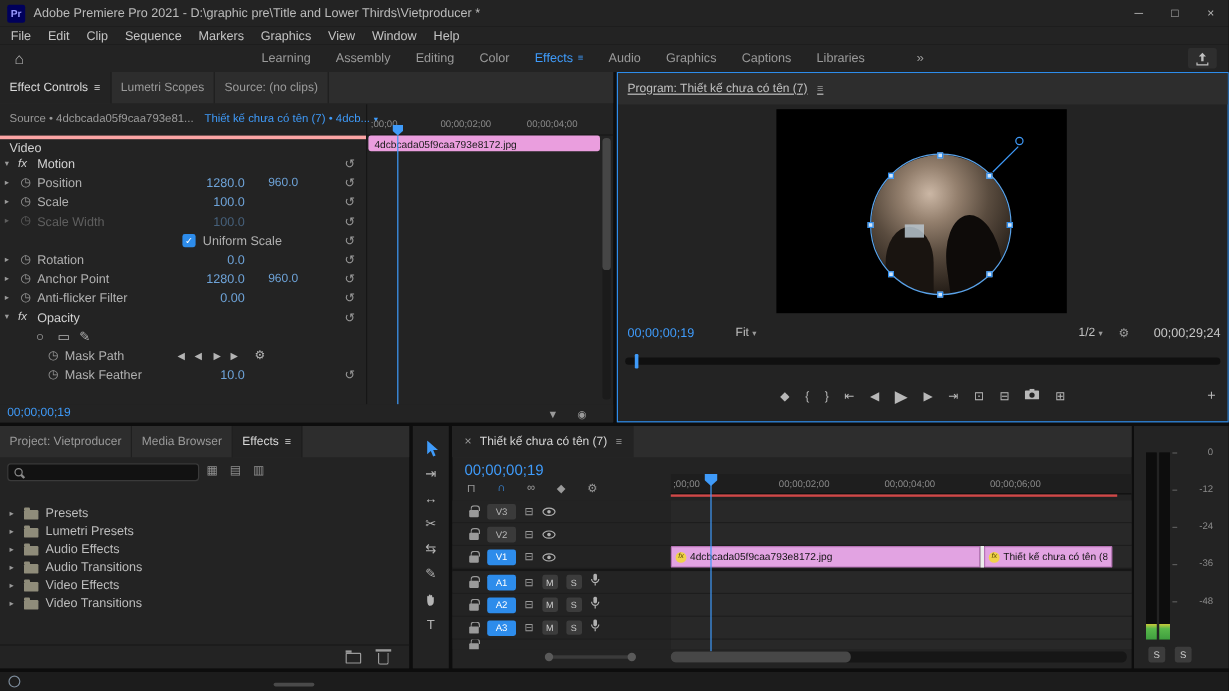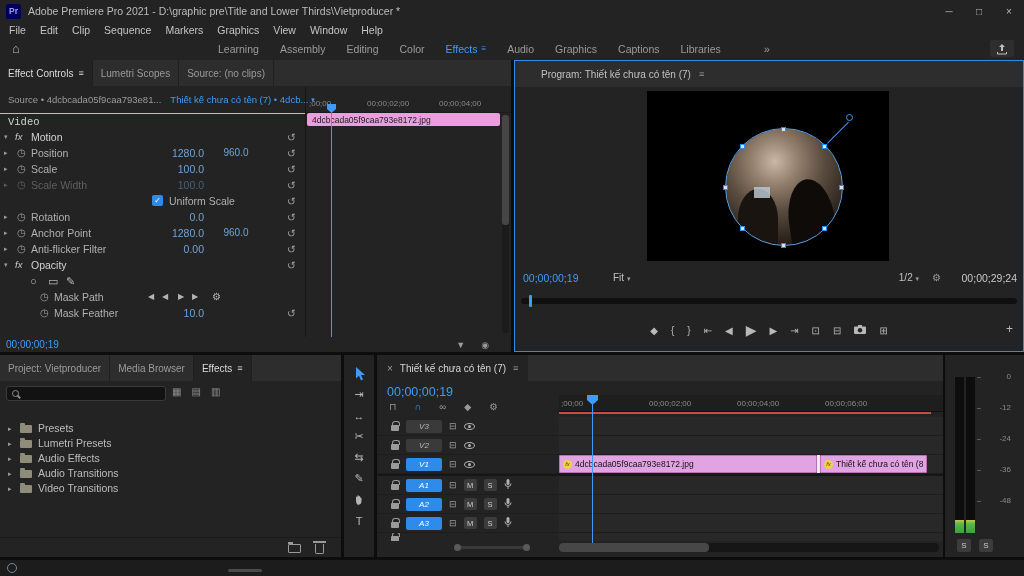--- a/index.html
+++ b/index.html
@@ -52,33 +52,33 @@
   .p-nm { left:31px; color:#b0b0b0; font-size:10.5px; }
   .p-hdr { left:8px; color:#d2d2d2; font-size:10.5px; }
   .p-v1 { left:156px; width:48px; text-align:right; color:#6ea3d8; font-size:10.5px; }
   .p-v2 { left:214px; width:44px; text-align:center; color:#6ea3d8; font-size:10px; }
   .p-rst { left:287px; font-size:10.5px; color:#9a9a9a; }
   .p-cb { left:152px; top:2px !important; width:11px; height:11px; line-height:11px !important; background:#2d8ceb; border-radius:2px; color:#fff; font-size:8px; text-align:center; }
   .p-cbl { left:169px; color:#b0b0b0; font-size:10.5px; }
   .p-shape { font-size:11px; color:#b4b4b4; }
   .mask-hl { left:26px; top:1px; width:278px; height:14px; background:#505050; border-radius:2px; position:absolute; }
   .p-nav { font-size:8px; color:#b4b4b4; }
-  .row-video { border-top:1px solid #fca5a5;font-family:Liberation Mono, monospace; }
+  .row-video { border-top:3px solid #fca5a5; }
   .ec-divider { position:absolute; top:27px; bottom:15px; left:305px; width:1px; background:#161616; }
   .ec-ph-line { position:absolute; left:331px; top:53px; height:224px; width:1px; background:#3f9bfa; }
   .ec-ph-head { position:absolute; left:327px; top:44px; width:9px; height:9px; background:#3f9bfa; clip-path:polygon(0 0,100% 0,100% 55%,50% 100%,0 55%); }
   .ec-vscroll { position:absolute; right:2px; top:55px; width:7px; height:218px; background:#1b1b1b; border-radius:3px; }
   .ec-vscroll i { display:block; width:7px; height:110px; background:#464646; border-radius:3px; }
   .ec-bottom { position:absolute; left:0; right:0; bottom:0; height:15px; display:flex; align-items:center; background:#232323; }
   .ec-tc { margin-left:6px; color:#3f9bfa; font-size:10px; }
   .ec-bot-icons { margin-left:auto; margin-right:22px; display:flex; gap:16px; color:#9a9a9a; font-size:9px; }
 
   
   #prog { position:absolute; left:514px; top:60px; width:510px; height:292px; background:#232323; border:1px solid #2d8ceb; }
-  .prog-head { height:26px; background:#2d2d2d; display:flex; align-items:center; gap:8px; padding-left:26px; font-size:10px; color:#c0c0c0; }
+  .prog-head { height:26px; background:#2d2d2d; display:flex; align-items:center; gap:8px; padding-left:8px; font-size:10px; color:#c0c0c0;text-decoration:underline; }
   .video { position:absolute; left:132px; top:30px; width:242px; height:170px; background:#000; }
   .photo { position:absolute; left:79px; top:38px; width:116px; height:116px; border-radius:50%; overflow:hidden;
            background:radial-gradient(circle at 42% 28%, #cbb7a5 0%, #937f6d 22%, #5a4c3f 46%, #241d17 78%, #140f0c 100%); }
   .sil1 { position:absolute; left:62px; top:50px; width:46px; height:70px; background:#0e0b09; border-radius:50% 50% 0 0 / 60% 60% 0 0; transform:rotate(-8deg); }
   .sil2 { position:absolute; left:12px; top:60px; width:40px; height:60px; background:#191410; border-radius:50% 50% 0 0; }
   .screen-glow { position:absolute; left:28px; top:58px; width:16px; height:11px; background:#b9c6cf; opacity:.85; }
   .mask-circle { position:absolute; left:78px; top:37px; width:118px; height:118px; border:1px solid #5aa2e8; border-radius:50%; }
   .h { position:absolute; width:5px; height:5px; background:#cfe4fa; border:1px solid #2d8ceb; }
   .feather-line { position:absolute; left:180px; top:52px; width:30px; height:1px; background:#3f9bfa; transform:rotate(-45deg); transform-origin:0 0; }
   .feather-dot { position:absolute; left:199px; top:23px; width:7px; height:7px; border:1px solid #3f9bfa; border-radius:50%; }
@@ -128,21 +128,21 @@
   .tl-tc { position:absolute; left:10px; top:30px; color:#3f9bfa; font-size:12.5px; }
   .tl-tools { position:absolute; left:12px; top:46px; display:flex; gap:18px; font-size:9.5px; color:#9a9a9a; }
   .tl-tools .on { color:#3f9bfa; }
   .tl-ruler { position:absolute; left:182px; top:40px; right:0; height:17px; background:#1e1e1e; border-bottom:1px solid #111; }
   .tl-ruler span { position:absolute; top:4px; font-size:8px; color:#8a8a8a; white-space:nowrap; }
   .tl-redbar { position:absolute; left:182px; top:57px; width:372px; height:2px; background:#cf4848; }
   .tl-tracks { position:absolute; left:0; top:62px; right:0; }
   .trk { height:19px; position:relative; border-bottom:1px solid #1d1d1d; }
   .trk .hdr { position:absolute; left:0; top:0; width:182px; height:100%; display:flex; align-items:center; gap:7px; padding-left:14px; background:#232323; }
   .trk .lane { position:absolute; left:182px; right:0; top:0; height:100%; background:#282828; }
-  .tlabel { width:36px; height:13px; border-radius:2px; background:#3a3a3a; color:#b8b8b8; font-size:8px; display:flex; align-items:center; justify-content:center; flex:none;font-style:italic; }
+  .tlabel { width:24px; height:13px; border-radius:2px; background:#3a3a3a; color:#b8b8b8; font-size:8px; display:flex; align-items:center; justify-content:center; flex:none; }
   .tlabel.on { background:#2d8ceb; color:#fff; }
   .sync { font-size:9px; color:#9a9a9a; }
   .msbox { width:13px; height:12px; border-radius:2px; background:#3c3c3c; color:#cfcfcf; font-size:7.5px; display:flex; align-items:center; justify-content:center; flex:none; }
   .lockb { width:8px; height:6px; background:#9a9a9a; border-radius:1px; position:relative; flex:none; margin-top:3px; }
   .lockb::before { content:""; position:absolute; top:-4px; left:1px; width:6px; height:4px; border:1.5px solid #9a9a9a; border-bottom:none; border-radius:3px 3px 0 0; }
   .eye { width:11px; height:7px; border:1px solid #b0b0b0; border-radius:50%; position:relative; flex:none; }
   .eye::after { content:""; position:absolute; left:3px; top:1.5px; width:3px; height:3px; background:#b0b0b0; border-radius:50%; }
   .trk-gap { height:2px; background:#161616; }
   .trk.partial { height:8px; overflow:hidden; border-bottom:none; }
   .clip { position:absolute; top:0; height:18px; background:#e2a3e2; border:1px solid #b573b5; border-radius:1px; display:flex; align-items:center; gap:3px; padding:0 3px; overflow:hidden; }
@@ -440,20 +440,25 @@
         <span class="tlab">Audio Effects</span>
       </div>
       <div class="titem">
         <span class="tch">▸</span>
         <span class="folder"></span>
         <span class="tlab">Audio Transitions</span>
       </div>
       <div class="titem">
         <span class="tch">▸</span>
         <span class="folder"></span>
+        <span class="tlab">Video Effects</span>
+      </div>
+      <div class="titem">
+        <span class="tch">▸</span>
+        <span class="folder"></span>
         <span class="tlab">Video Transitions</span>
       </div>
     </div>
     <div class="proj-bottom">
       <span class="folder-o"></span>
       <span class="trash"></span>
     </div>
   </div>
 
   <div id="tools">

